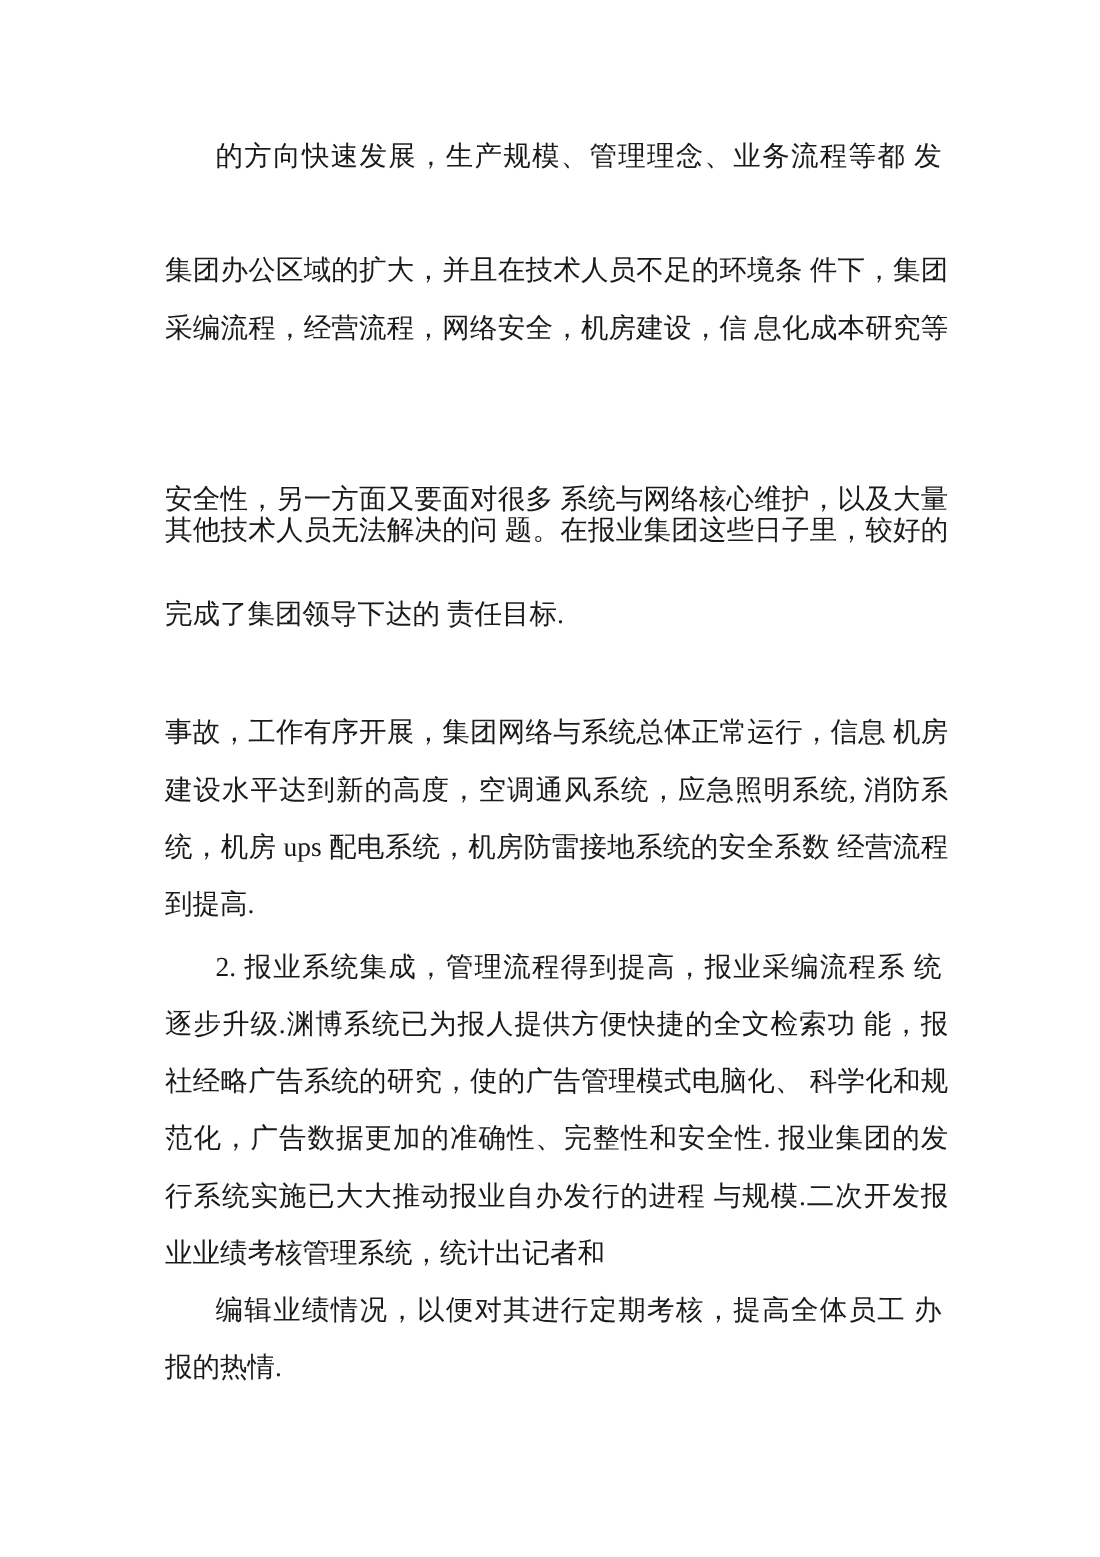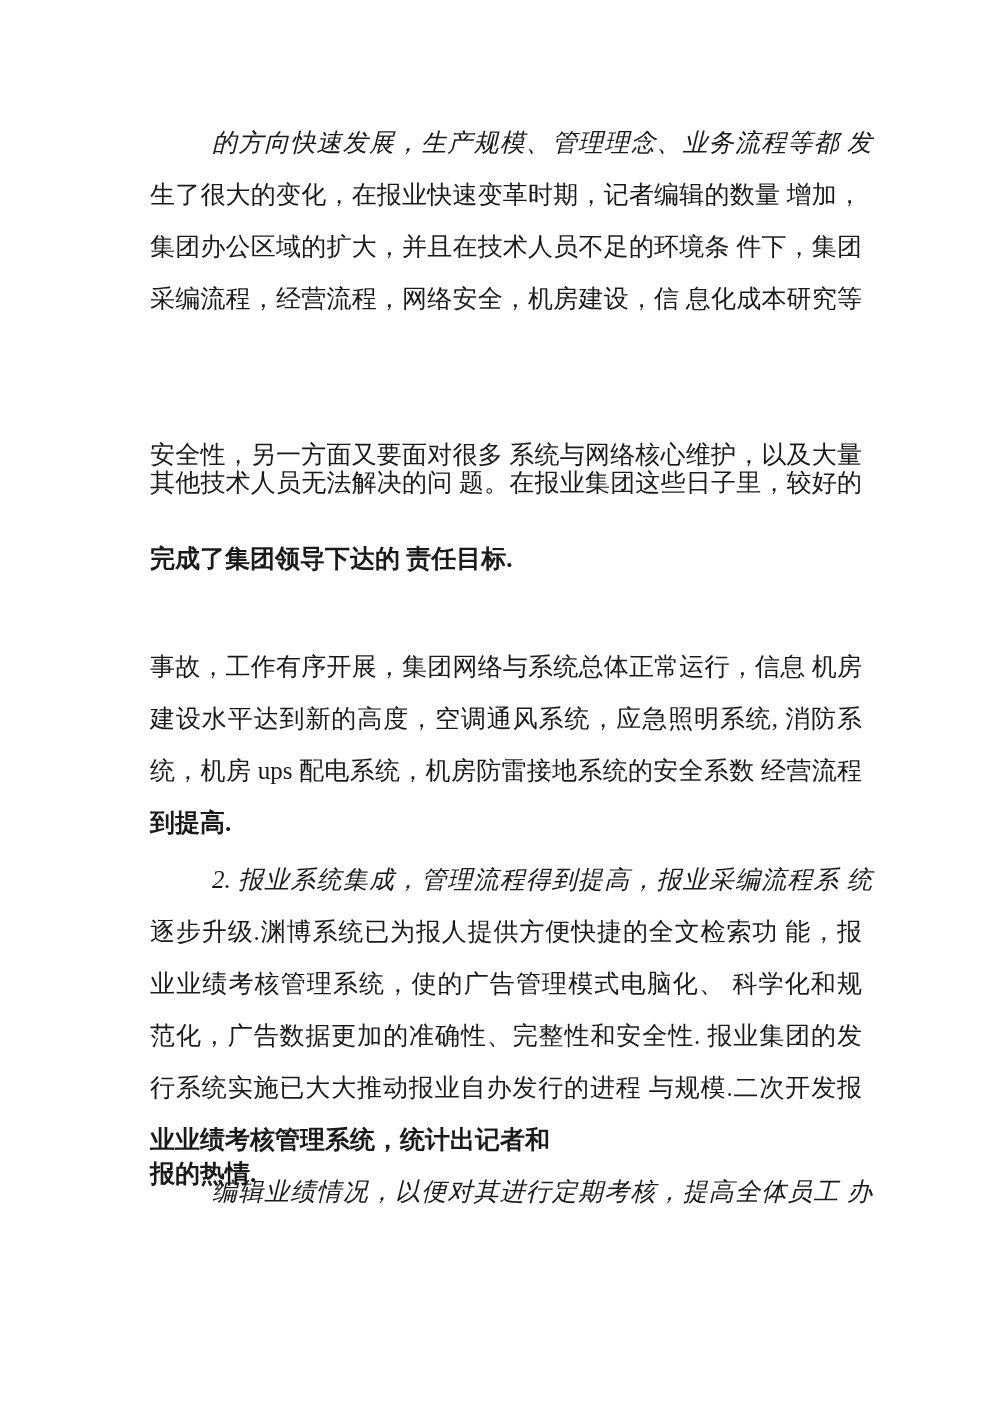--- a/index.html
+++ b/index.html
@@ -29,50 +29,47 @@
       width: 712px;
       height: 40px;
       font-size: 25px;
       line-height: 40px;
       white-space: nowrap;
       text-align: justify;
       text-align-last: justify;
       letter-spacing: 0px;
     }
     .line.indent {
-      left: 212px;
+      left: 196px;
       width: 660px;
-      font-style: italic;
     }
     .line.last {
       text-align-last: left;
-      font-weight: bold;
     }
   </style>
 </head>
 <body>
 
 <div class="page">
 
   <div class="line indent" style="top:123px">的方向快速发展，生产规模、管理理念、业务流程等都 发</div>
-  <div class="line" style="top:175px">生了很大的变化，在报业快速变革时期，记者编辑的数量 增加，</div>
   <div class="line" style="top:227px">集团办公区域的扩大，并且在技术人员不足的环境条 件下，集团</div>
   <div class="line" style="top:279px">采编流程，经营流程，网络安全，机房建设，信 息化成本研究等</div>
   <div class="line" style="top:435px">安全性，另一方面又要面对很多 系统与网络核心维护，以及大量</div>
   <div class="line" style="top:463px">其他技术人员无法解决的问 题。在报业集团这些日子里，较好的</div>
   <div class="line last" style="top:539px">完成了集团领导下达的 责任目标.</div>
 
   <div class="line" style="top:647px">事故，工作有序开展，集团网络与系统总体正常运行，信息 机房</div>
   <div class="line" style="top:699px">建设水平达到新的高度，空调通风系统，应急照明系统, 消防系</div>
   <div class="line" style="top:751px">统，机房 ups 配电系统，机房防雷接地系统的安全系数 经营流程</div>
   <div class="line last" style="top:803px">到提高.</div>
 
   <div class="line indent" style="top:860px">2. 报业系统集成，管理流程得到提高，报业采编流程系 统</div>
   <div class="line" style="top:912px">逐步升级.渊博系统已为报人提供方便快捷的全文检索功 能，报</div>
-  <div class="line" style="top:964px">业业绩考核管理系统，使的广告管理模式电脑化、 科学化和规</div>
+  <div class="line" style="top:964px">社经略广告系统的研究，使的广告管理模式电脑化、 科学化和规</div>
   <div class="line" style="top:1016px">范化，广告数据更加的准确性、完整性和安全性. 报业集团的发</div>
   <div class="line" style="top:1068px">行系统实施已大大推动报业自办发行的进程 与规模.二次开发报</div>
   <div class="line last" style="top:1120px">业业绩考核管理系统，统计出记者和</div>
 
   <div class="line indent" style="top:1172px">编辑业绩情况，以便对其进行定期考核，提高全体员工 办</div>
-  <div class="line last" style="top:1154px">报的热情.</div>
+  <div class="line last" style="top:1224px">报的热情.</div>
 
 </div>
 
 </body></html>

